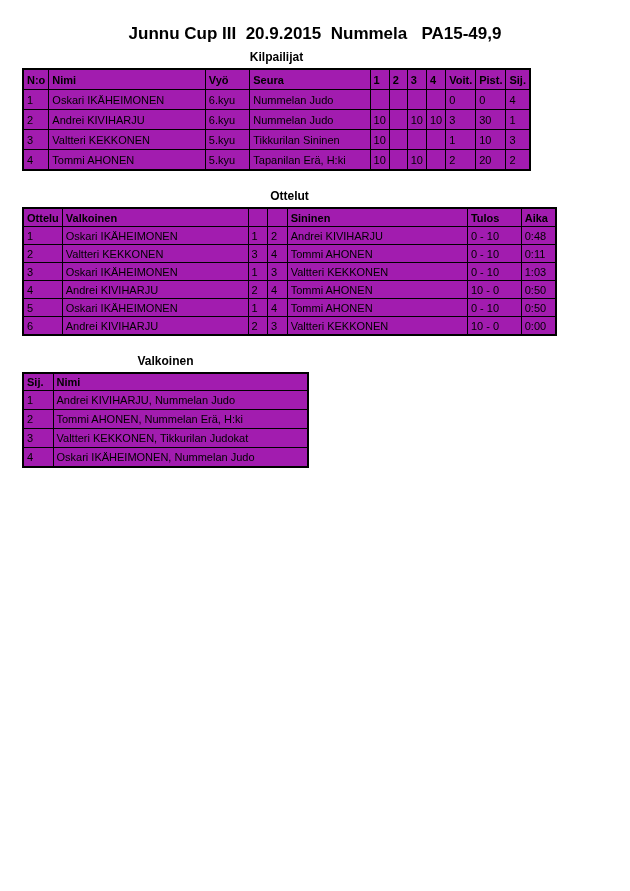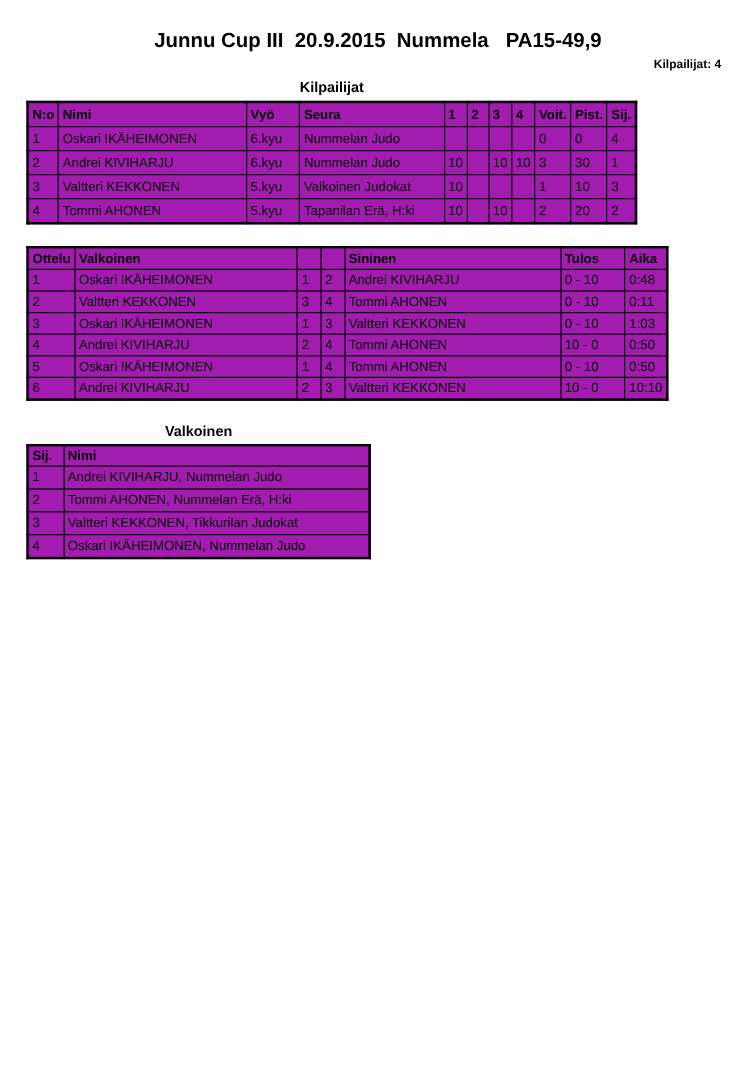--- a/index.html
+++ b/index.html
@@ -60,21 +60,20 @@
   .ta-l { text-align: left; }
   .ta-c { text-align: left; }
   .pad-s { padding: 0 2px; }
 </style>
 </head>
 <body>
 
 <div class="page">
 
   <h1 class="title">Junnu Cup III  20.9.2015  Nummela   PA15-49,9</h1>
-  <div class="count">Kilpailijat: 4</div>
 
   <div class="sec sec-k">
     <h2 class="sec-heading">Kilpailijat</h2>
     <table class="tbl">
       <colgroup>
         <col style="width:19px">
           <col style="width:165px">
           <col style="width:47px">
           <col style="width:125px">
         <col style="width:19px">
@@ -124,21 +123,21 @@
           <td class="ta-l pad-s">10</td>
           <td class="ta-l pad-s">10</td>
           <td class="ta-c pad-s">3</td>
           <td class="ta-c pad-s">30</td>
           <td class="ta-c pad-s">1</td>
         </tr>
         <tr>
           <td class="ta-c pad-s">3</td>
           <td class="ta-l">Valtteri KEKKONEN</td>
           <td class="ta-l">5.kyu</td>
-          <td class="ta-l">Valkoinen Judokat</td>
+          <td class="ta-l">Tikkurilan Sininen</td>
           <td class="ta-l pad-s">10</td>
           <td class="ta-l pad-s"></td>
           <td class="ta-l pad-s"></td>
           <td class="ta-l pad-s"></td>
           <td class="ta-c pad-s">1</td>
           <td class="ta-c pad-s">10</td>
           <td class="ta-c pad-s">3</td>
         </tr>
         <tr>
           <td class="ta-c pad-s">4</td>
@@ -151,20 +150,21 @@
           <td class="ta-l pad-s"></td>
           <td class="ta-c pad-s">2</td>
           <td class="ta-c pad-s">20</td>
           <td class="ta-c pad-s">2</td>
         </tr>
       </tbody>
     </table>
   </div>
 
   <div class="sec sec-o">
+    <h2 class="sec-heading">Ottelut</h2>
     <table class="tbl tbl-o">
       <colgroup>
         <col style="width:28px">
           <col style="width:190px">
           <col style="width:20px">
           <col style="width:20px">
         <col style="width:185px">
           <col style="width:55px">
           <col style="width:35px">
       </colgroup>
@@ -225,21 +225,21 @@
           <td class="ta-l">0 - 10</td>
           <td class="ta-l">0:50</td>
         </tr>
         <tr>
           <td class="ta-c pad-s">6</td>
           <td class="ta-l">Andrei KIVIHARJU</td>
           <td class="ta-l pad-s">2</td>
           <td class="ta-l pad-s">3</td>
           <td class="ta-l">Valtteri KEKKONEN</td>
           <td class="ta-l">10 - 0</td>
-          <td class="ta-l">10:10</td>
+          <td class="ta-l">0:00</td>
         </tr>
       </tbody>
     </table>
   </div>
 
   <div class="sec sec-t">
     <h2 class="sec-heading">Valkoinen</h2>
     <table class="tbl tbl-t">
       <colgroup>
         <col style="width:30px">

